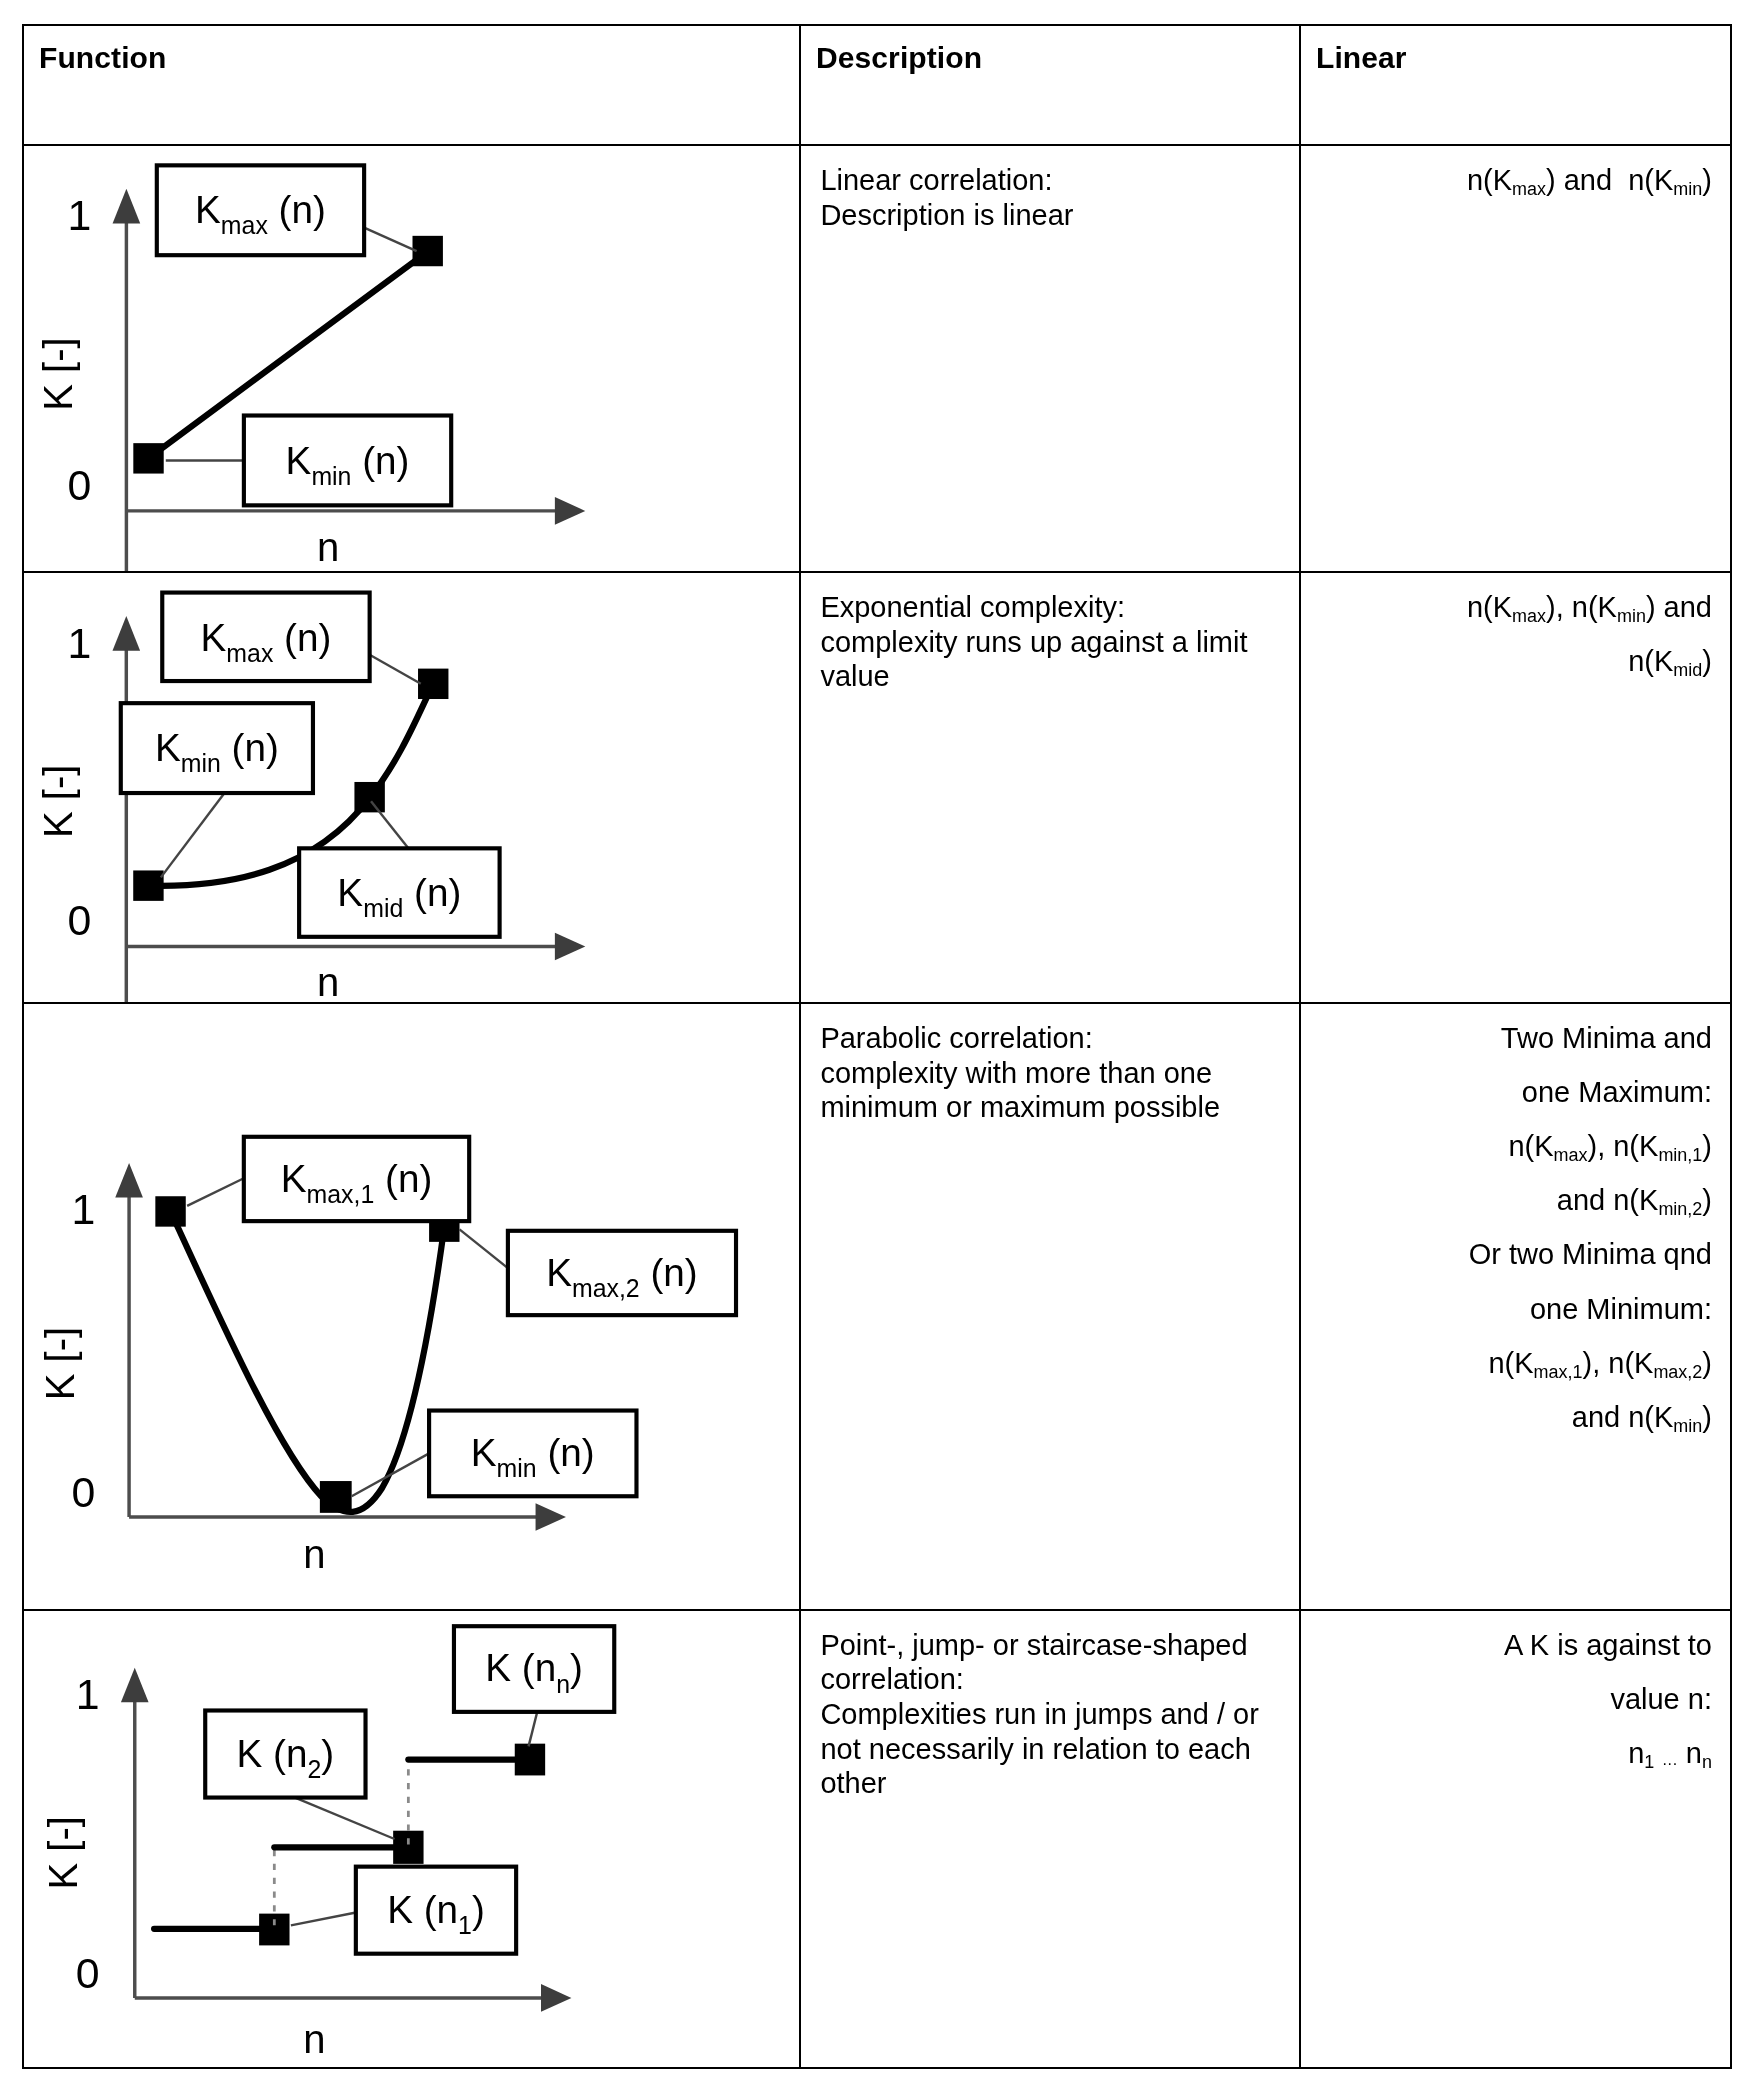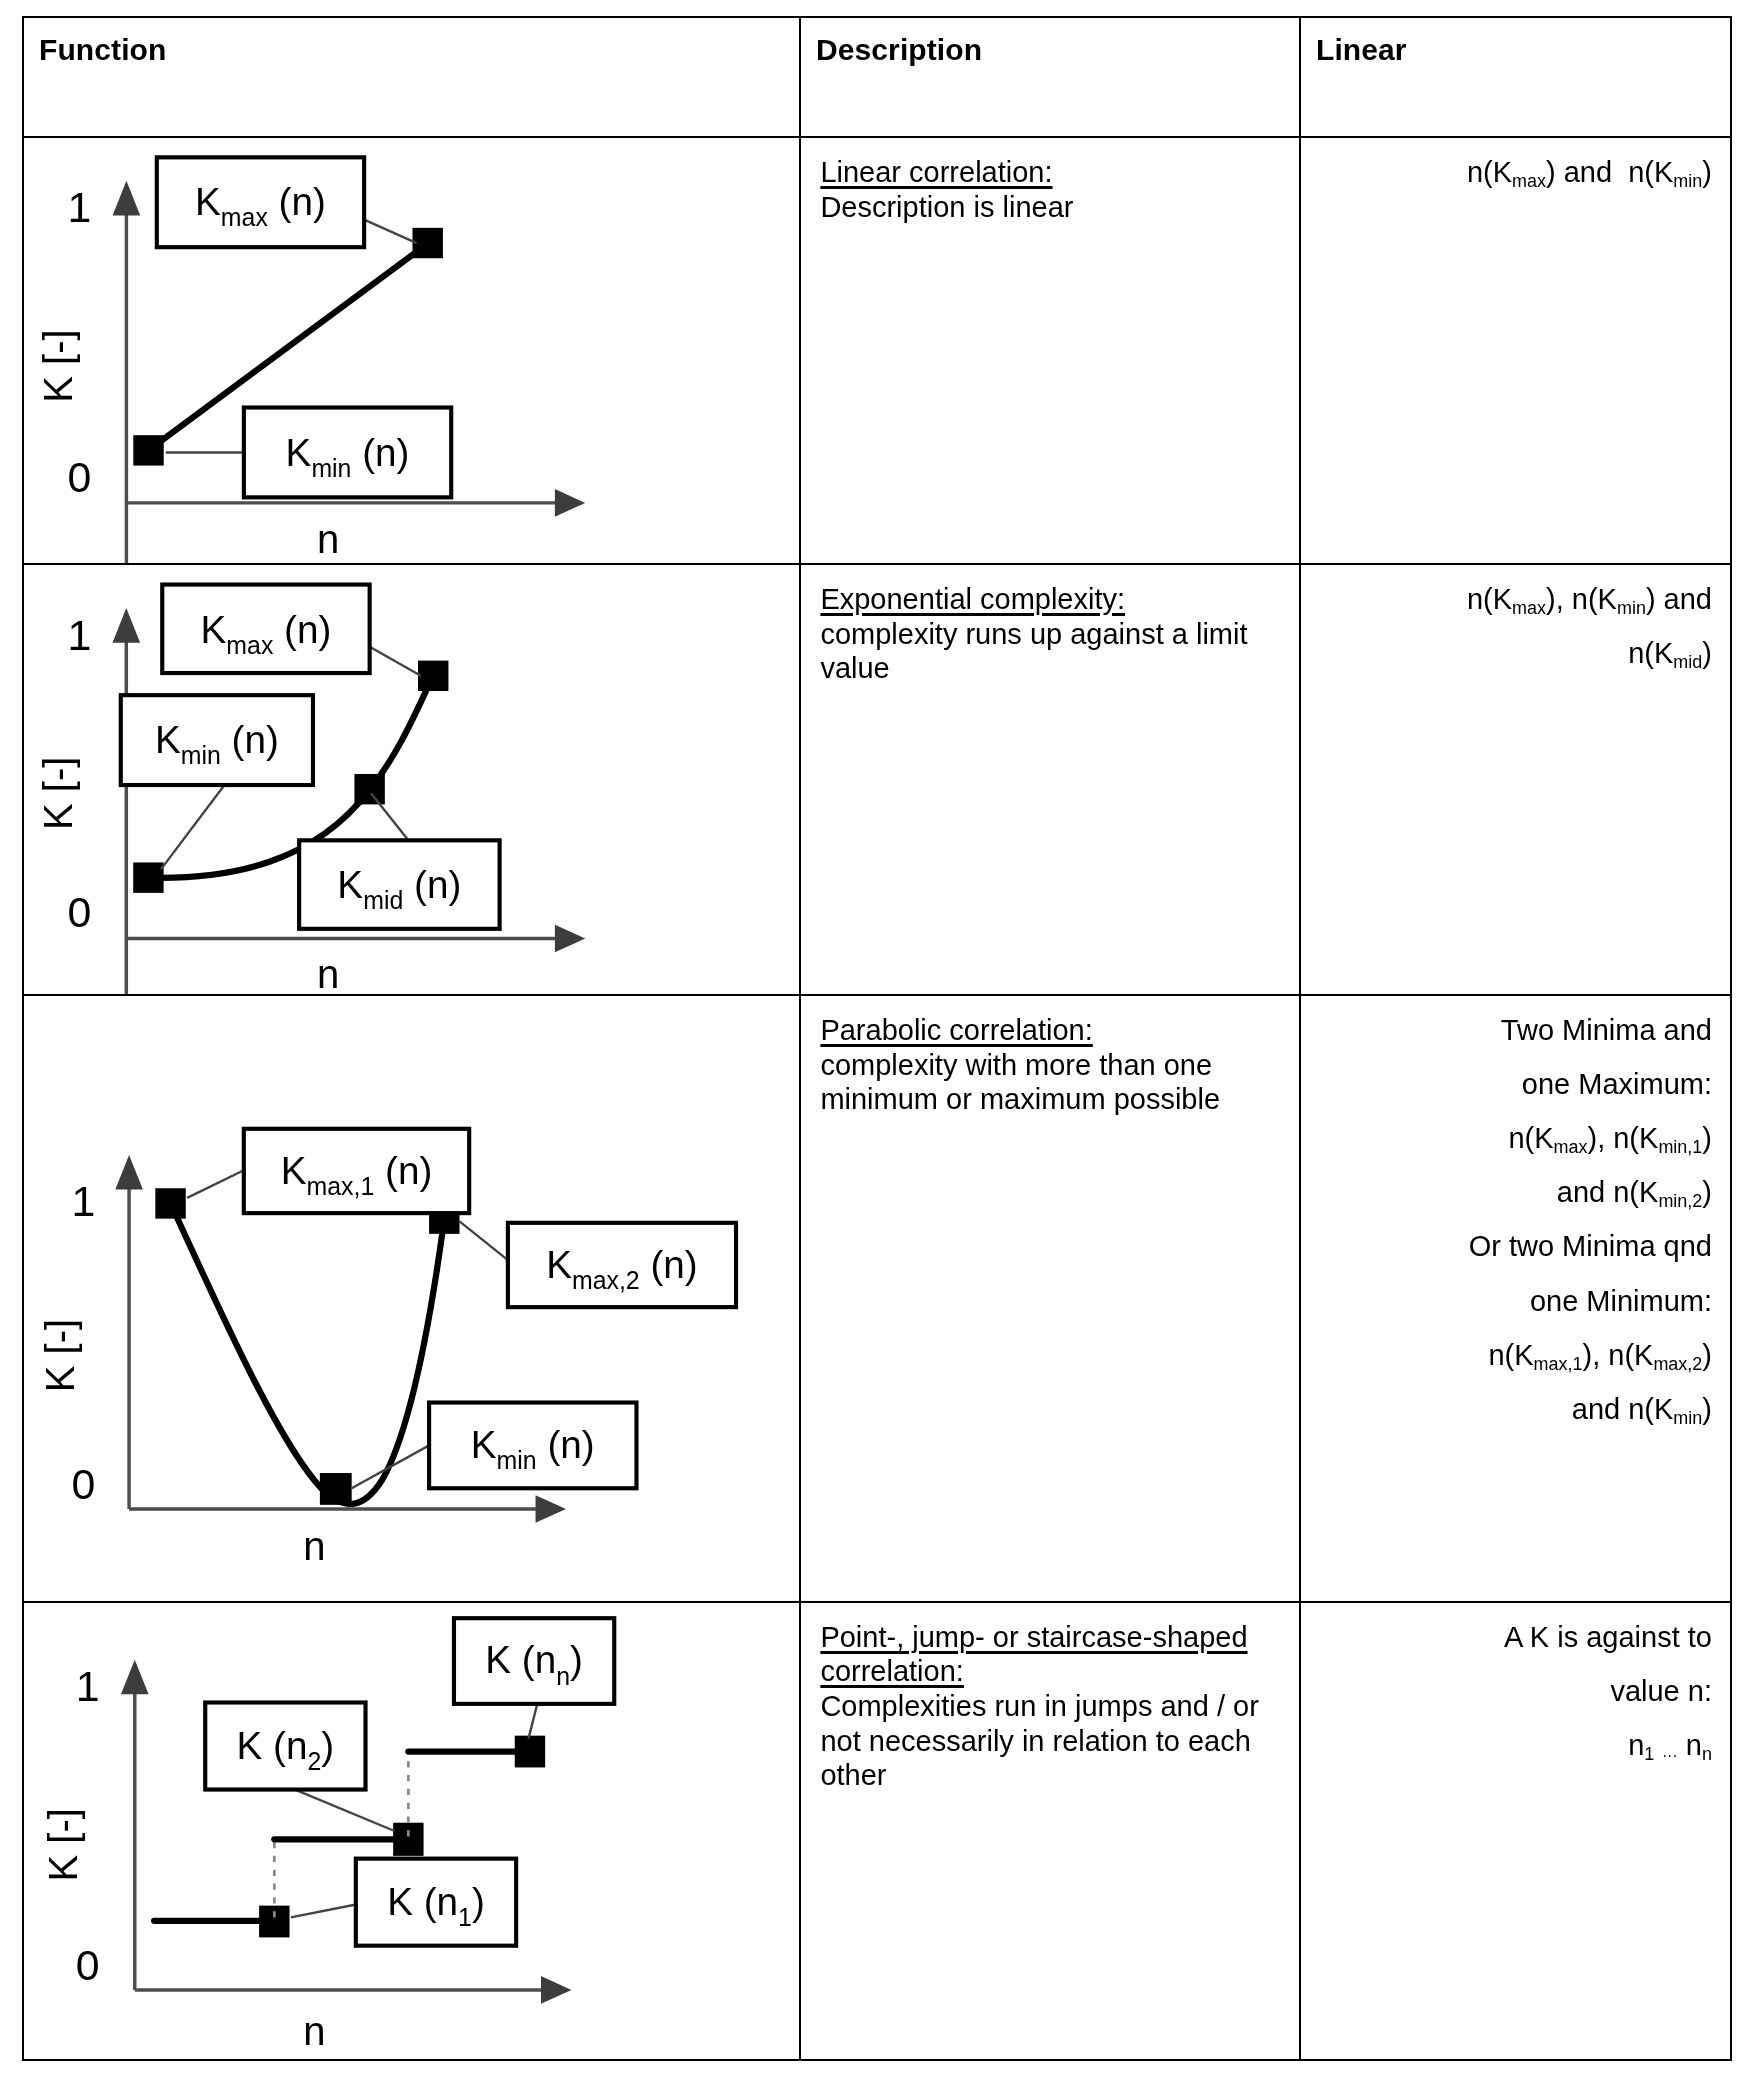--- a/index.html
+++ b/index.html
@@ -1,19 +1,19 @@
 <!DOCTYPE html>
 <html style="font-size:11px"><head>
 <meta charset="utf-8">
 <style>
   html,body{margin:0;padding:0;background:#ffffff;}
   body{width:1756px;height:2077px;font-family:"Liberation Sans",sans-serif;color:#000;}
   .page{position:relative;width:1756px;height:2077px;}
   table.matrix{
-    position:absolute;left:22px;top:16px;width:1708px;height:2036px;
+    position:absolute;left:22px;top:24px;width:1708px;height:2036px;
     border-collapse:collapse;table-layout:fixed;
   }
   table.matrix td{
     border:2.1px solid #000;
     vertical-align:top;
     padding:0;
     background:#fff;
   }
   col.c-func{width:777px;}
   col.c-desc{width:500px;}
@@ -22,21 +22,20 @@
   tr.head td{height:118px;}
   .head-label{
     font-size:30px;font-weight:bold;letter-spacing:0.1px;
     padding:15px 0 0 15px;
   }
 
   .cell-pad{padding:16.6px 18px 12.4px 19.4px;}
 
   .desc{font-size:29px;line-height:1.18;}
   .desc .uline{
-    text-decoration:underline;
     text-decoration-thickness:2.8px;
     text-underline-offset:3.5px;
     display:inline;
     margin-top:43px;
   }
   .desc .body{display:block;margin-top:1.4px;}
 
   .input{font-size:29px;line-height:1.2;}
   .input .ln{display:block;text-align:right;}
   .input-sp .ln{margin-bottom:19.4px;}

